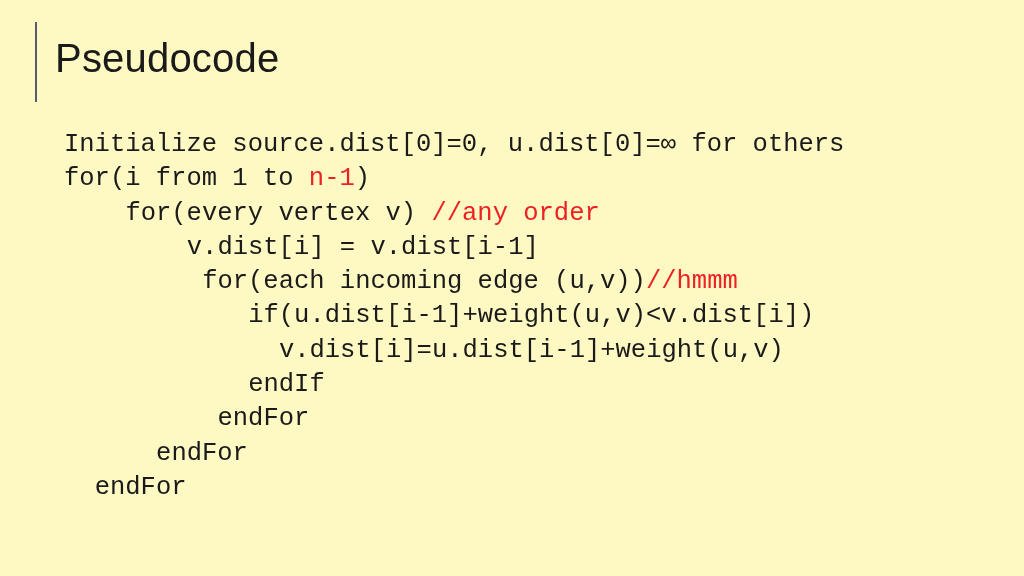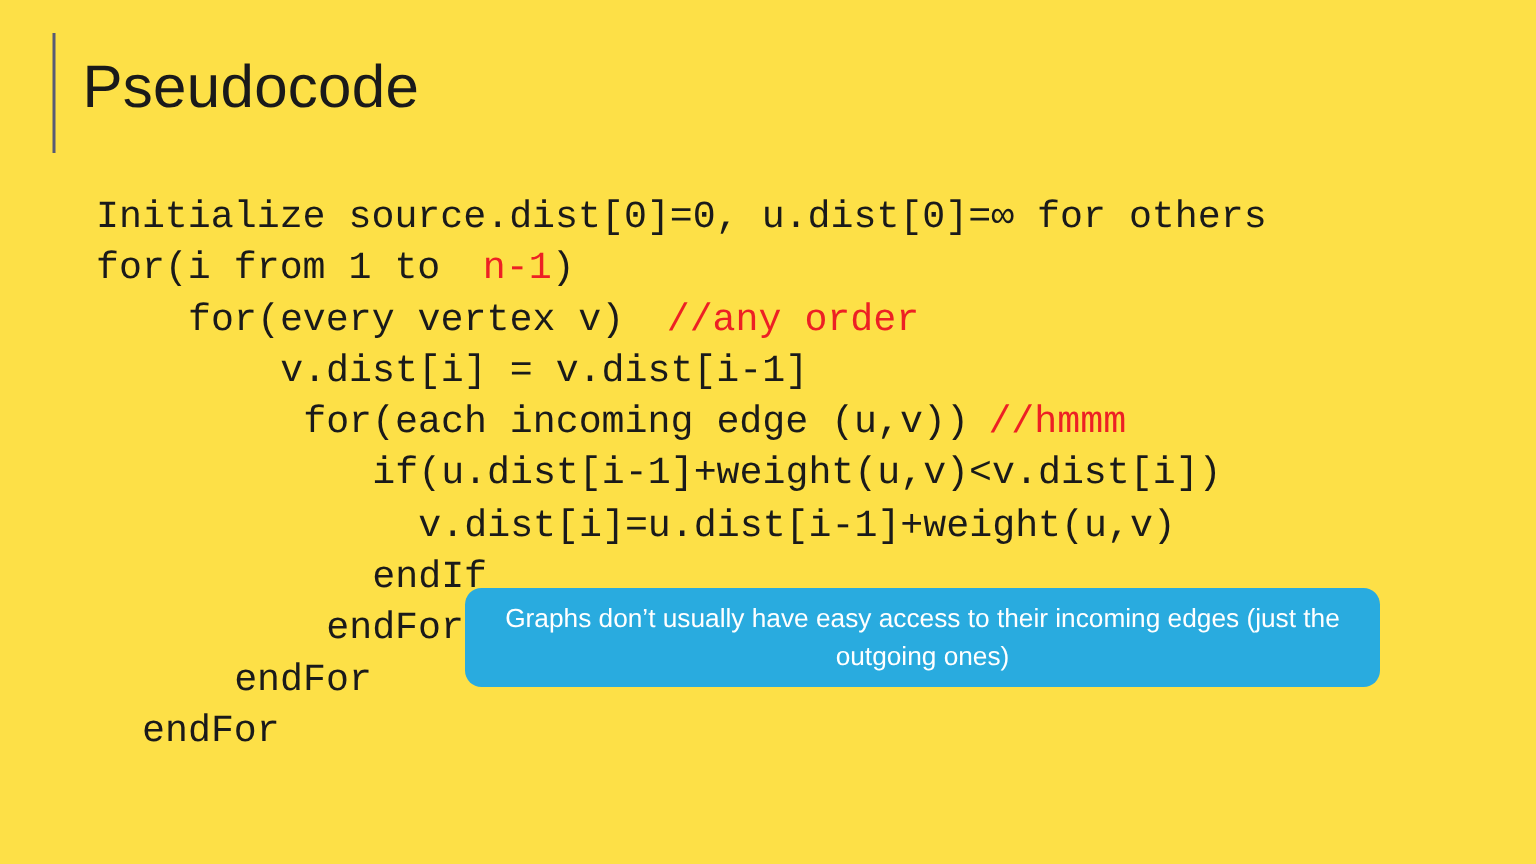--- a/index.html
+++ b/index.html
@@ -11,21 +11,21 @@
     width: 1024px;
     height: 576px;
     overflow: hidden;
     font-family: "Liberation Sans", sans-serif;
     position: relative;
   }
 
   #slide {
     position: absolute;
     inset: 0;
-    background: #fde047;
+    background: #fef9c3;
   }
 
   
   .title-wrap {
     position: absolute;
     left: 0;
     top: 22px;
     height: 80px;
   }
   .title-accent {
@@ -58,21 +58,21 @@
     font-family: "Liberation Mono", "DejaVu Sans Mono", monospace;
     font-size: 25.5px;
     line-height: 34.3px;
     color: #1a1a1a;
     white-space: pre;
   }
   .code-line {
     white-space: pre;
     height: 34.3px;
   }
-  .red { color: #ED2024; margin-left: 13px; }
+  .red { color: #ED2024; }
 
   
   .callout {
     position: absolute;
     left: 310px;
     top: 392px;
     width: 610px;
     height: 66px;
     background: #29ABDF;
     border-radius: 11px;
@@ -97,17 +97,14 @@
 
 <div id="slide">
 
   <div class="title-wrap">
     <div class="title-accent"></div>
     <div class="title-text">Pseudocode</div>
   </div>
 
   <div class="code-block" id="code-block"><div class="code-line" style="padding-left: 52px;"><span>Initialize source.dist[0]=0, u.dist[0]=∞ for others</span></div><div class="code-line" style="padding-left: 52px;"><span>for(i from 1 to </span><span class="red">n-1</span><span>)</span></div><div class="code-line" style="padding-left: 113.4px;"><span>for(every vertex v) </span><span class="red">//any order</span></div><div class="code-line" style="padding-left: 174.8px;"><span>v.dist[i] = v.dist[i-1]</span></div><div class="code-line" style="padding-left: 190.15px;"><span>for(each incoming edge (u,v))</span><span class="red">//hmmm</span></div><div class="code-line" style="padding-left: 236.2px;"><span>if(u.dist[i-1]+weight(u,v)&lt;v.dist[i])</span></div><div class="code-line" style="padding-left: 266.9px;"><span>v.dist[i]=u.dist[i-1]+weight(u,v)</span></div><div class="code-line" style="padding-left: 236.2px;"><span>endIf</span></div><div class="code-line" style="padding-left: 205.5px;"><span>endFor</span></div><div class="code-line" style="padding-left: 144.1px;"><span>endFor</span></div><div class="code-line" style="padding-left: 82.7px;"><span>endFor</span></div></div>
 
-  <div class="callout">
-    <div class="callout-text">Graphs don’t usually have easy access to their incoming edges (just the outgoing ones)</div>
-  </div>
 
 </div>
 
 </body></html>

